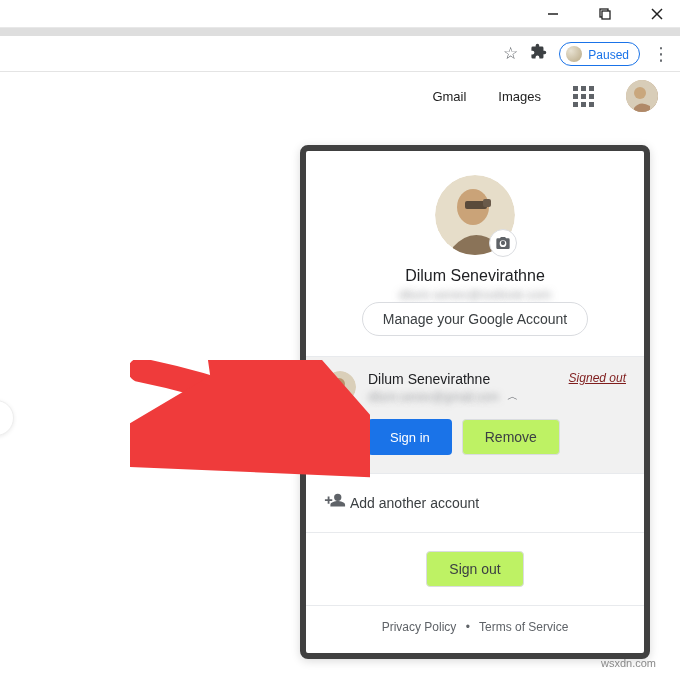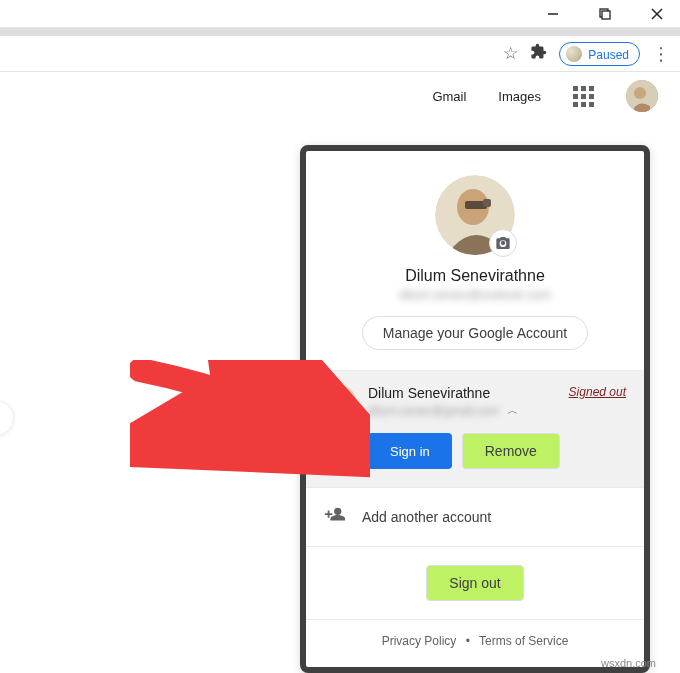--- a/index.html
+++ b/index.html
@@ -26,35 +26,35 @@
   
   .popover { position: absolute; top: 145px; right: 30px; width: 350px; background: #fff; border: 6px solid #404040; border-radius: 8px; box-shadow: 0 2px 10px rgba(0,0,0,0.15); overflow: hidden; }
   
   .section-top { padding: 24px 16px 20px; text-align: center; }
   .avatar-wrap { position: relative; width: 80px; height: 80px; margin: 0 auto 12px; }
   .avatar-lg { width: 80px; height: 80px; border-radius: 50%; overflow: hidden; }
   .cam-badge { position: absolute; bottom: -2px; right: -2px; width: 28px; height: 28px; background: #fff; border: 1px solid #dadce0; border-radius: 50%; display: flex; align-items: center; justify-content: center; }
   .cam-badge svg { width: 16px; height: 16px; fill: #5f6368; }
   .uname { font-size: 16px; color: #202124; margin: 6px 0 2px; }
   .uemail { font-size: 13px; color: transparent; text-shadow: 0 0 7px rgba(95,99,104,0.6); user-select: none; }
-  .manage-btn { display: inline-block; margin-top: 14px; padding: 8px 20px; border: 1px solid #dadce0; border-radius: 18px; font-size: 14px; color: #3c4043; background: #fff; }
+  .manage-btn { display: inline-block; padding: 8px 20px; border: 1px solid #dadce0; border-radius: 18px; font-size: 14px; color: #3c4043; background: #fff; }
   
   .section-accounts { background: #f1f1f1; border-top: 1px solid #e8eaed; padding: 14px 18px 18px; }
   .acct-row { display: flex; align-items: flex-start; gap: 12px; }
   .avatar-xs { width: 32px; height: 32px; border-radius: 50%; overflow: hidden; flex-shrink: 0; }
   .acct-info { flex: 1; }
   .acct-name { font-size: 14px; color: #202124; }
   .acct-email { font-size: 12px; color: transparent; text-shadow: 0 0 6px rgba(95,99,104,0.55); user-select: none; display: inline-block; }
   .chev { display: inline-block; margin-left: 4px; color: #5f6368; font-size: 11px; transform: translateY(-1px);}
   .signed-out { font-size: 12px; font-style: italic; color: #7f1d1d; white-space: nowrap; text-decoration: underline; }
   .acct-btns { display: flex; gap: 10px; margin-top: 14px; margin-left: 44px; }
   .btn-primary { background: #1a73e8; color: #fff; border: none; padding: 9px 22px; font-size: 13px; border-radius: 4px; }
   .btn-secondary { background: #bef264; color: #3c4043; border: 1px solid #dadce0; padding: 9px 22px; font-size: 14px; border-radius: 4px; }
   
-  .section-add { border-top: 1px solid #e8eaed; padding: 16px 18px; display: flex; align-items: center; gap: 16px; }
+  .section-add { border-top: 1px solid #e8eaed; padding: 16px 18px; display: flex; align-items: center; gap: 4px; }
   .addicon svg { width: 22px; height: 22px; fill: #5f6368; }
   .addtext { font-size: 14px; color: #3c4043; }
   
   .section-signout { border-top: 1px solid #e8eaed; padding: 18px; text-align: center; }
   
   .section-footer { border-top: 1px solid #e8eaed; padding: 14px 0 19px; text-align: center; font-size: 12px; color: #5f6368; }
   .section-footer a { color: #5f6368; text-decoration: none; }
   .dotsep { margin: 0 6px; }
   
   .arrow { position: absolute; top: 360px; left: 130px; width: 240px; height: 120px; pointer-events: none; }

